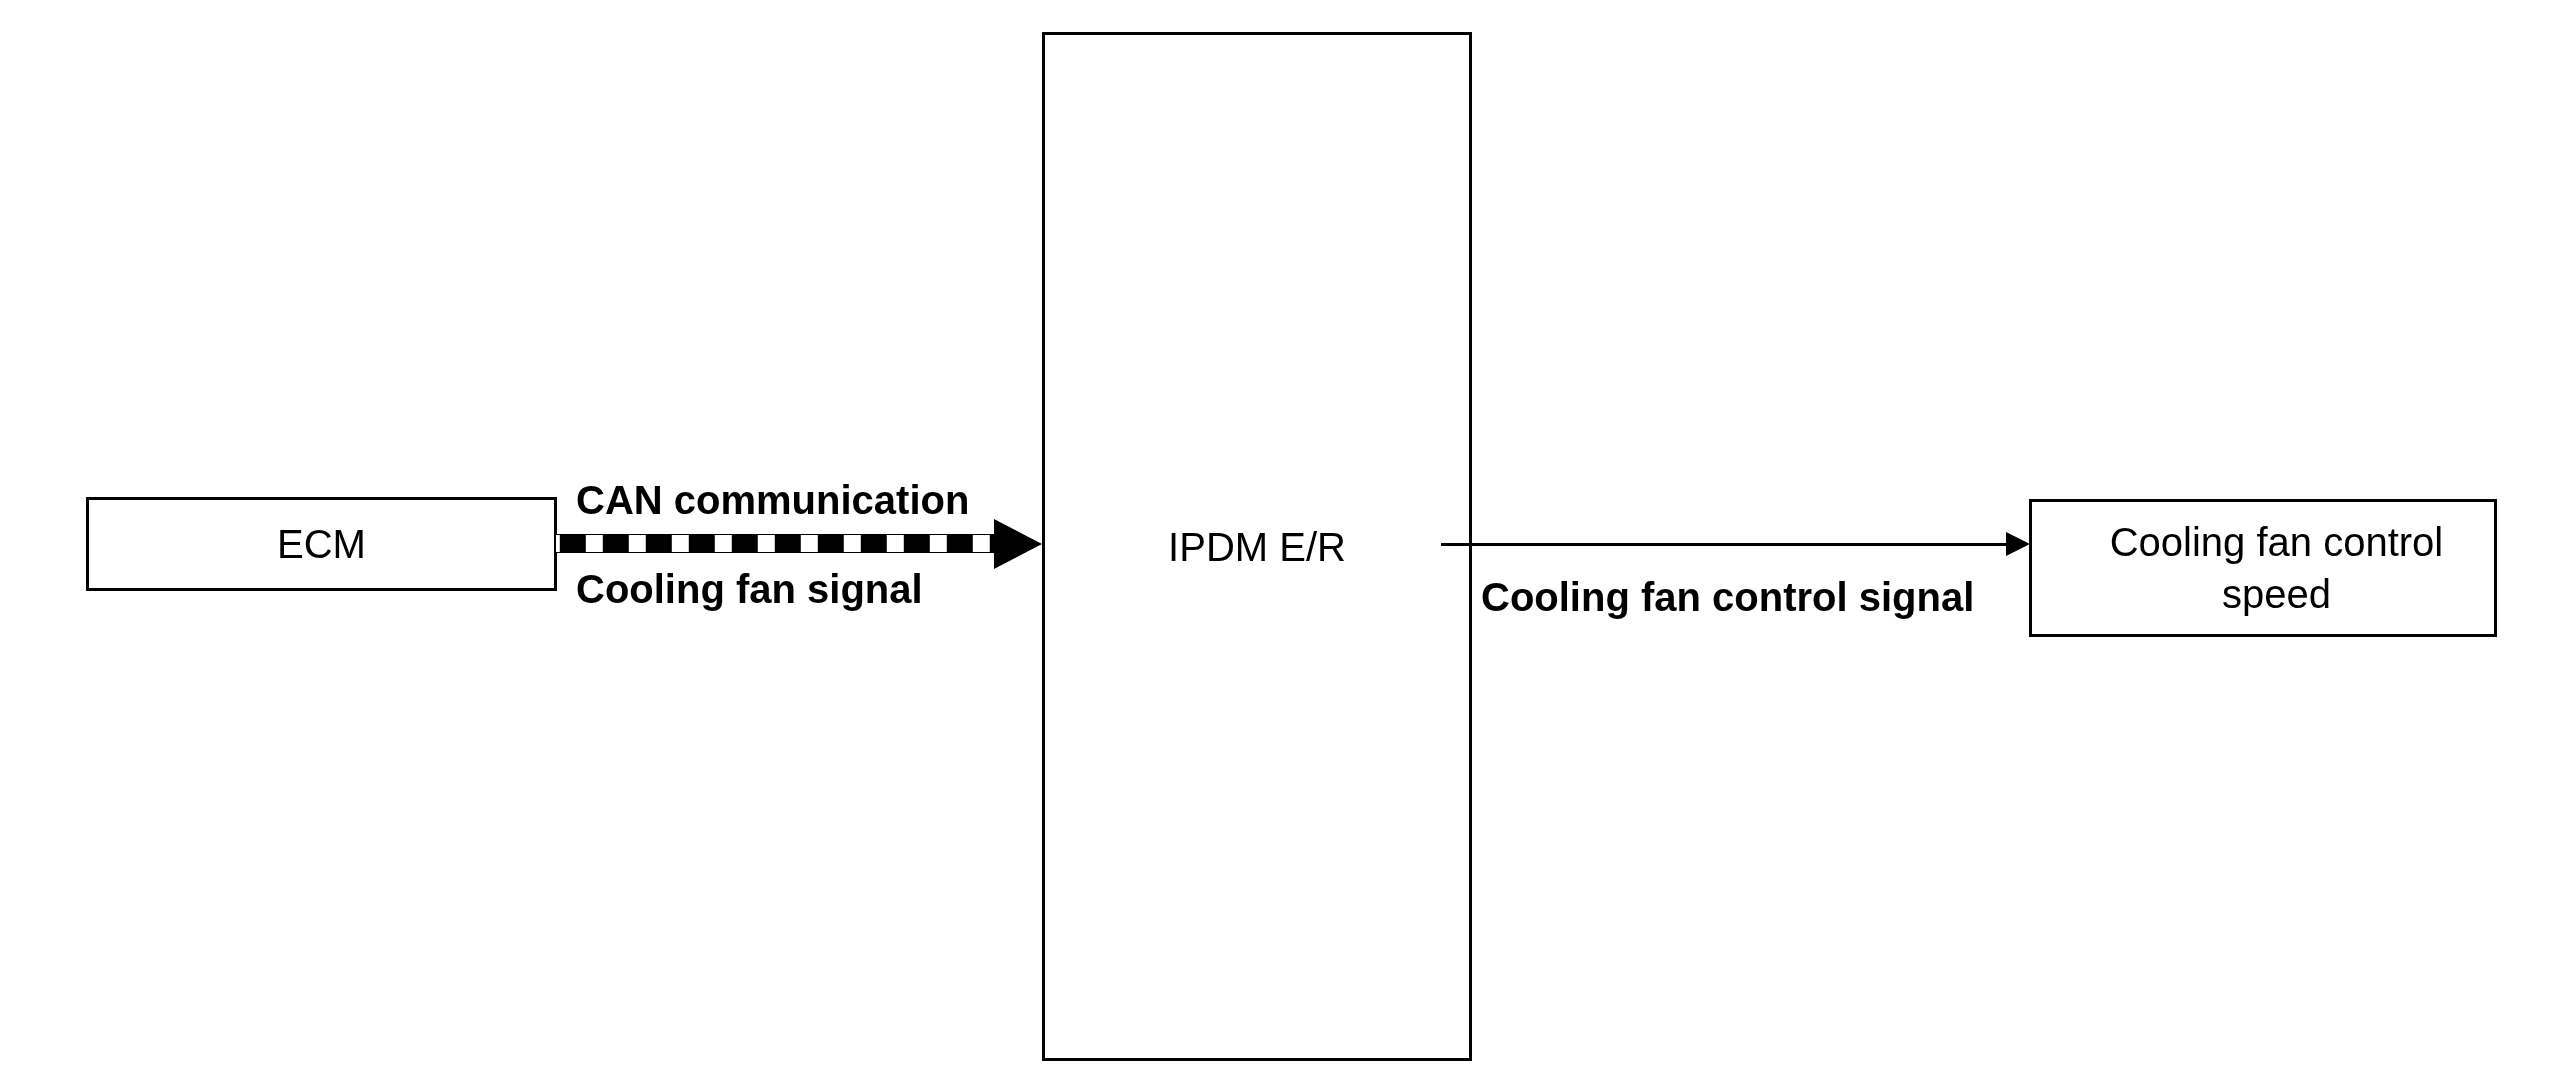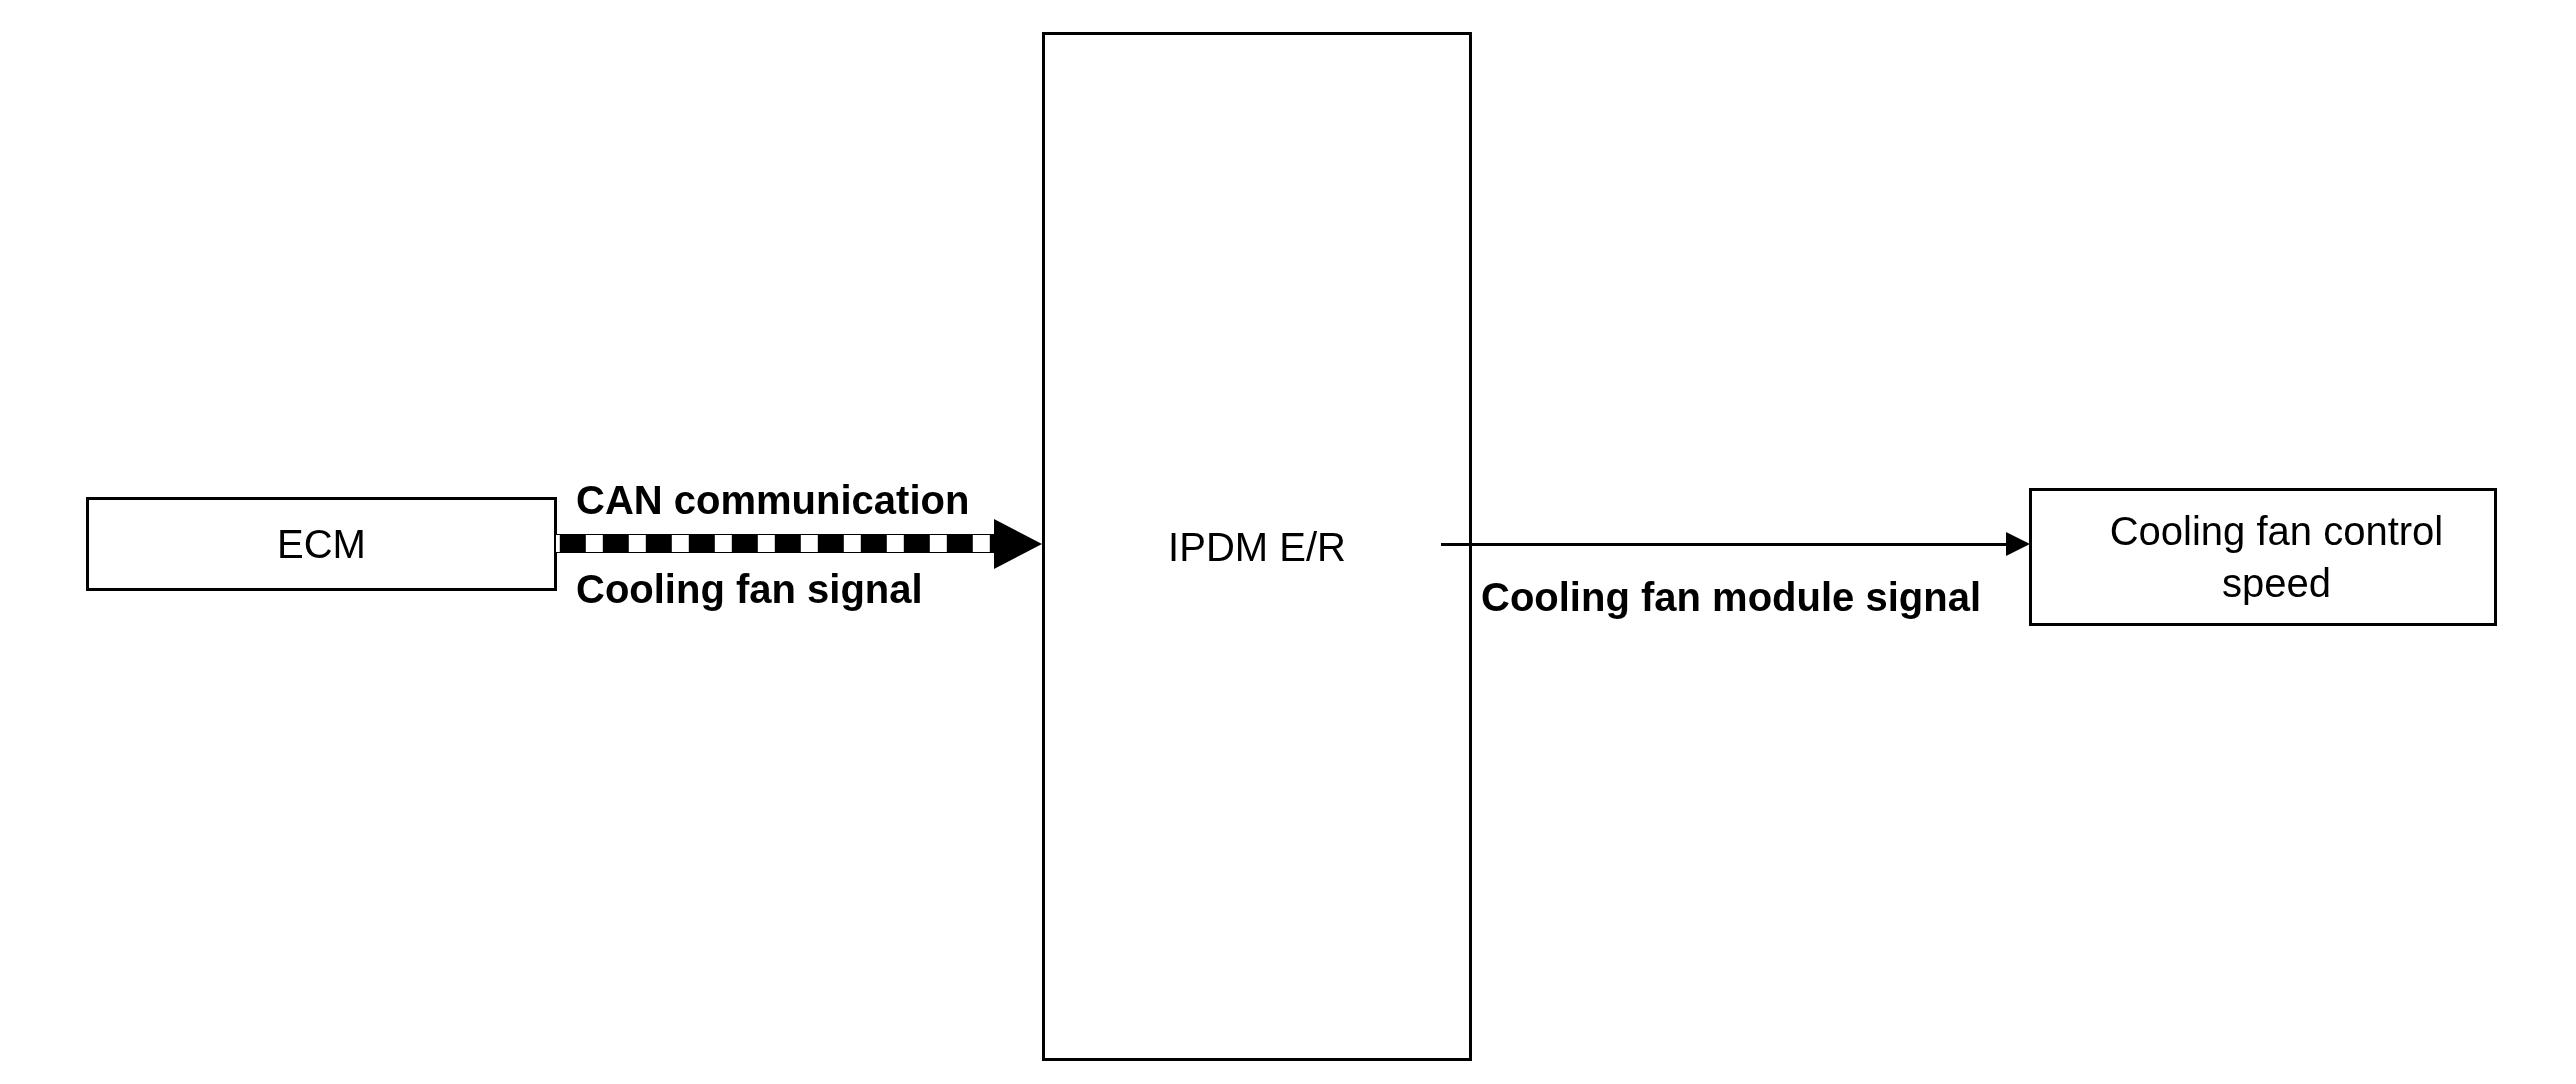--- a/index.html
+++ b/index.html
@@ -24,21 +24,21 @@
     display: flex;
     flex-direction: column;
     align-items: center;
     justify-content: center;
     text-align: center;
     font-size: 40px;
     line-height: 52px;
   }
   #ecm-box    { left: 86px;  top: 497px; width: 471px;  height: 94px; }
   #ipdm-box   { left: 1042px; top: 32px;  width: 430px;  height: 1029px; }
-  #cfcm-box   { left: 2029px; top: 488px; width: 468px;  height: 138px; padding-left: 27px; }
+  #cfcm-box   { left: 2029px; top: 499px; width: 468px;  height: 138px; padding-left: 27px; }
 
   .edge-label {
     position: absolute;
     font-size: 40px;
     line-height: 52px;
     white-space: nowrap;
     font-weight: bold;
   }
   #label-can          { left: 576px;  top: 474px; }
   #label-fan-speed    { left: 576px;  top: 563px; }
@@ -106,21 +106,21 @@
     <div>Cooling fan signal</div>
   </div>
 
   <div class="node-box" id="ipdm-box">
     <span>IPDM E/R</span>
   </div>
 
   <div id="ctrl-arrow-line"></div>
   <div id="ctrl-arrow-head"></div>
 
-  <div class="edge-label" id="label-ctrl-signal">Cooling fan module signal</div>
+  <div class="edge-label" id="label-ctrl-signal">Cooling fan control signal</div>
 
   <div class="node-box" id="cfcm-box">
     <span>Cooling fan control</span>
     <span>speed</span>
   </div>
 
 </div>
 
 
 </body></html>

